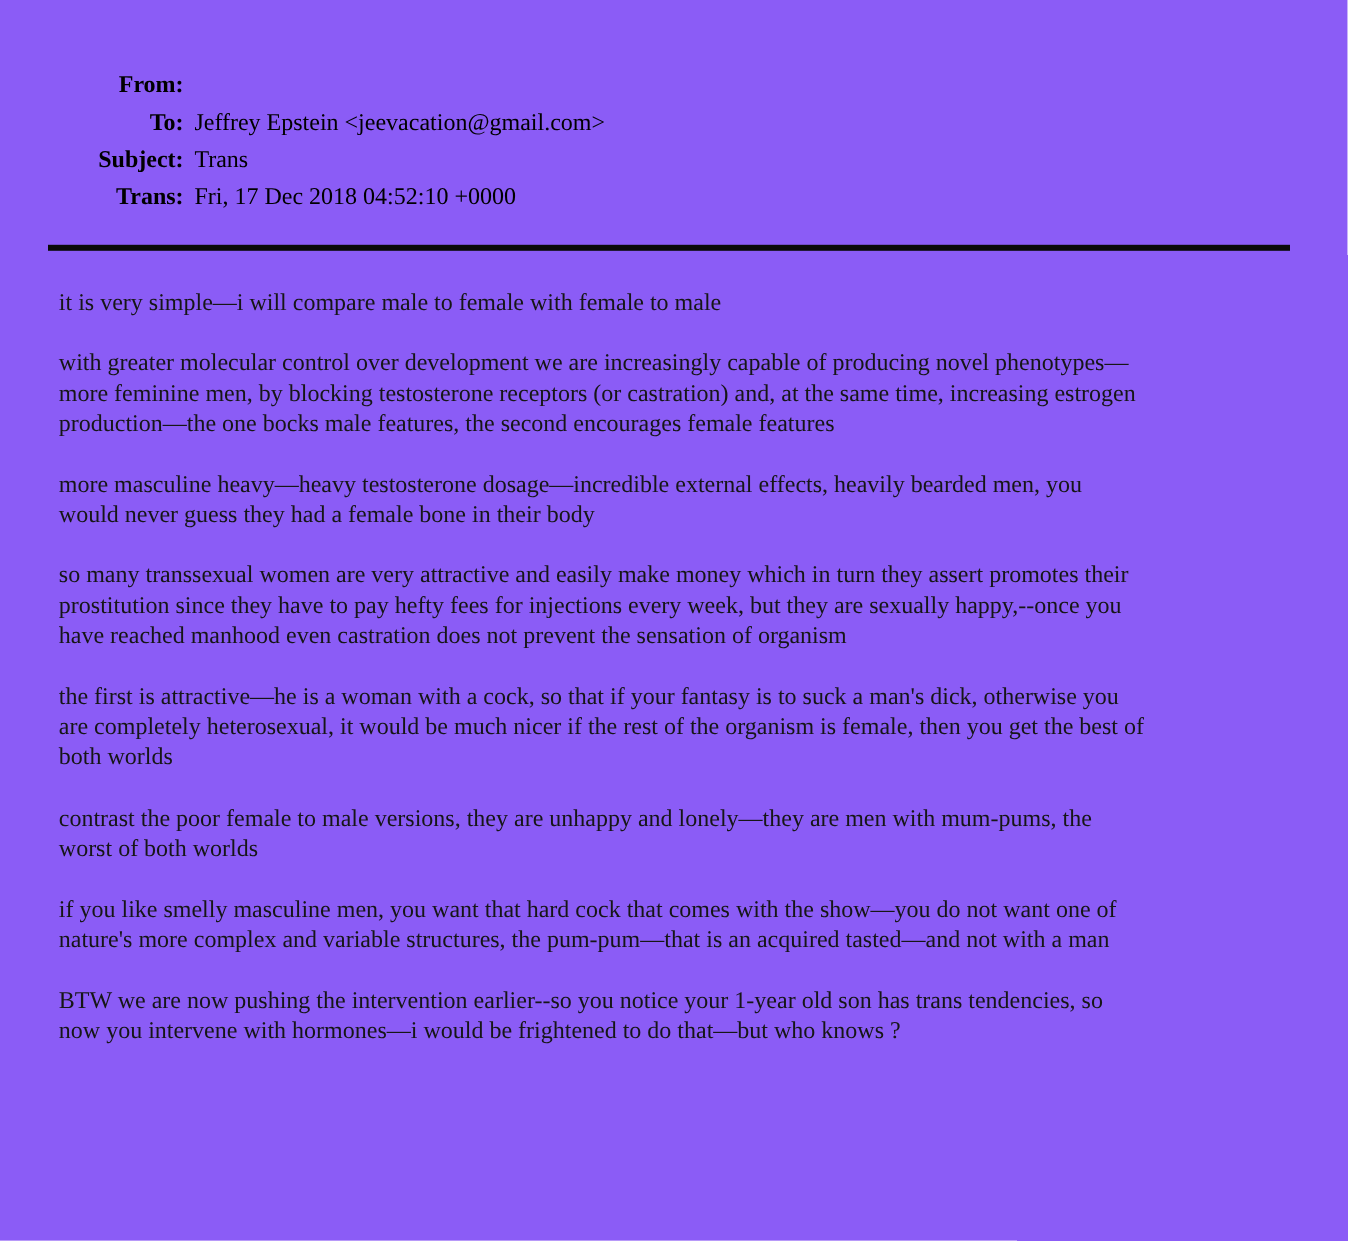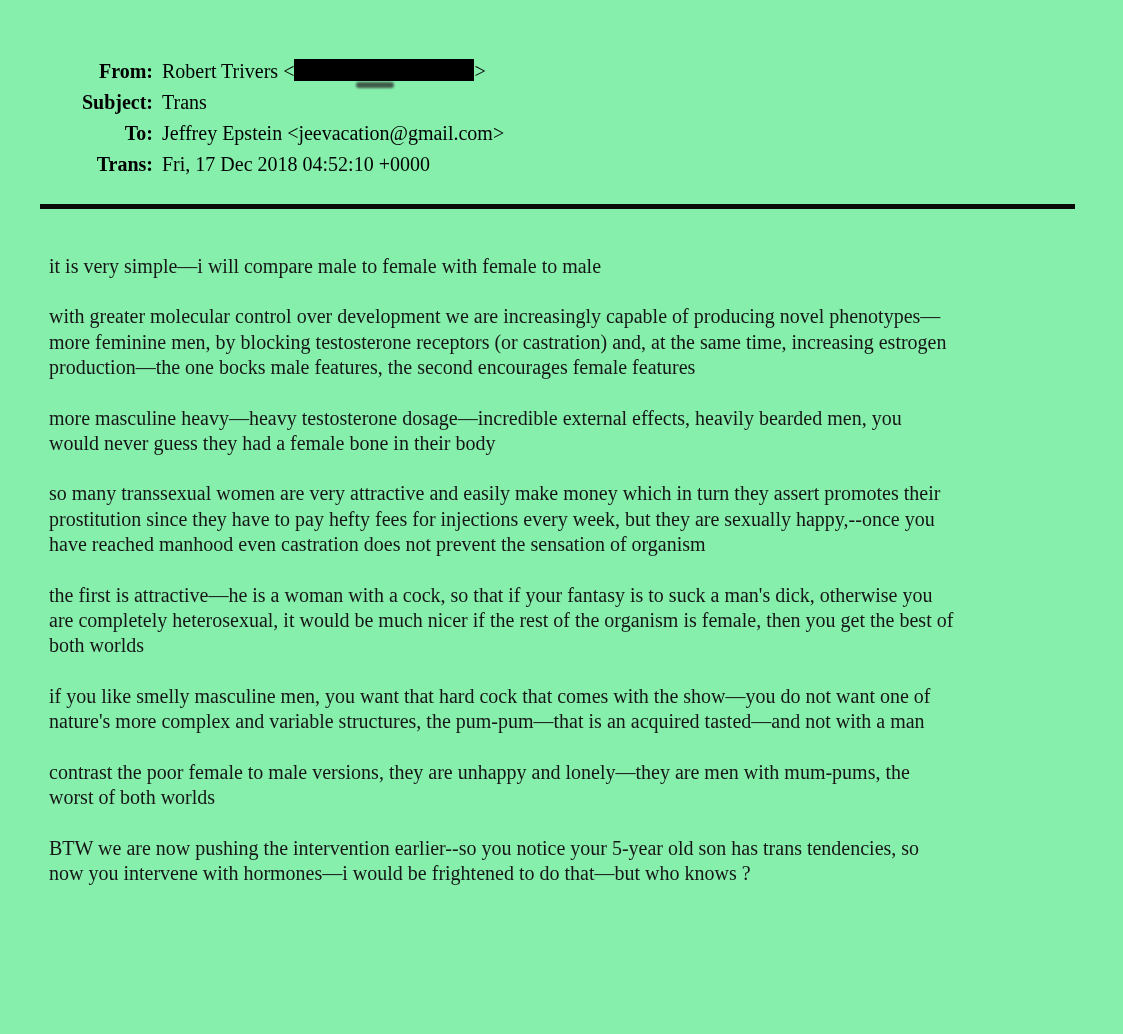--- a/index.html
+++ b/index.html
@@ -11,21 +11,21 @@
     width: 1123px;
     height: 1034px;
     overflow: hidden;
     font-family: "Liberation Serif", "DejaVu Serif", serif;
     color: #1b1b1b;
   }
   .page {
     position: relative;
     width: 1123px;
     height: 1034px;
-    background: #86efac;
+    background: #8b5cf6;
   }
 
   
   .email-header {
     padding-top: 56px;
     padding-left: 49px;
     font-size: 20px;
     line-height: 31px;
     color: #000000;
   }
@@ -73,47 +73,46 @@
     width: 1035px;
     height: 5px;
     background: #0a0a0a;
     border: none;
   }
 
   
   .email-body {
     margin-left: 49px;
     margin-right: 20px;
-    padding-top: 20px;
+    padding-top: 6px;
     font-size: 20px;
     line-height: 25.4px;
     color: #161616;
   }
   .email-body p {
     margin: 25px 0;
     white-space: pre-line;
   }
 </style>
 </head>
 <body>
 
 <div class="page">
 
   <div class="email-header">
     <div class="header-row">
       <span class="header-label">From:</span>
-      <span class="header-value"><span>Robert Trivers</span>&nbsp;<span class="bracket">&lt;</span><span class="redaction-bar"><span class="redaction-smudge"></span></span><span class="bracket">&gt;</span></span>
+    </div>
+    <div class="header-row">
+      <span class="header-label">To:</span>
+      <span class="header-value">Jeffrey Epstein &lt;jeevacation@gmail.com&gt;</span>
     </div>
     <div class="header-row">
       <span class="header-label">Subject:</span>
       <span class="header-value">Trans</span>
-    </div>
-    <div class="header-row">
-      <span class="header-label">To:</span>
-      <span class="header-value">Jeffrey Epstein &lt;jeevacation@gmail.com&gt;</span>
     </div>
     <div class="header-row">
       <span class="header-label">Trans:</span>
       <span class="header-value">Fri, 17 Dec 2018 04:52:10 +0000</span>
     </div>
   </div>
 
   <div class="header-divider"></div>
 
   <div class="email-body">
@@ -122,21 +121,21 @@
 more feminine men, by blocking testosterone receptors (or castration) and, at the same time, increasing estrogen
 production—the one bocks male features, the second encourages female features</p>
     <p>more masculine heavy—heavy testosterone dosage—incredible external effects, heavily bearded men, you
 would never guess they had a female bone in their body</p>
     <p>so many transsexual women are very attractive and easily make money which in turn they assert promotes their
 prostitution since they have to pay hefty fees for injections every week, but they are sexually happy,--once you
 have reached manhood even castration does not prevent the sensation of organism</p>
     <p>the first is attractive—he is a woman with a cock, so that if your fantasy is to suck a man's dick, otherwise you
 are completely heterosexual, it would be much nicer if the rest of the organism is female, then you get the best of
 both worlds</p>
+    <p>contrast the poor female to male versions, they are unhappy and lonely—they are men with mum-pums, the
+worst of both worlds</p>
     <p>if you like smelly masculine men, you want that hard cock that comes with the show—you do not want one of
 nature's more complex and variable structures, the pum-pum—that is an acquired tasted—and not with a man</p>
-    <p>contrast the poor female to male versions, they are unhappy and lonely—they are men with mum-pums, the
-worst of both worlds</p>
-    <p>BTW we are now pushing the intervention earlier--so you notice your 5-year old son has trans tendencies, so
+    <p>BTW we are now pushing the intervention earlier--so you notice your 1-year old son has trans tendencies, so
 now you intervene with hormones—i would be frightened to do that—but who knows ?</p>
   </div>
 
 </div>
 
 </body></html>

